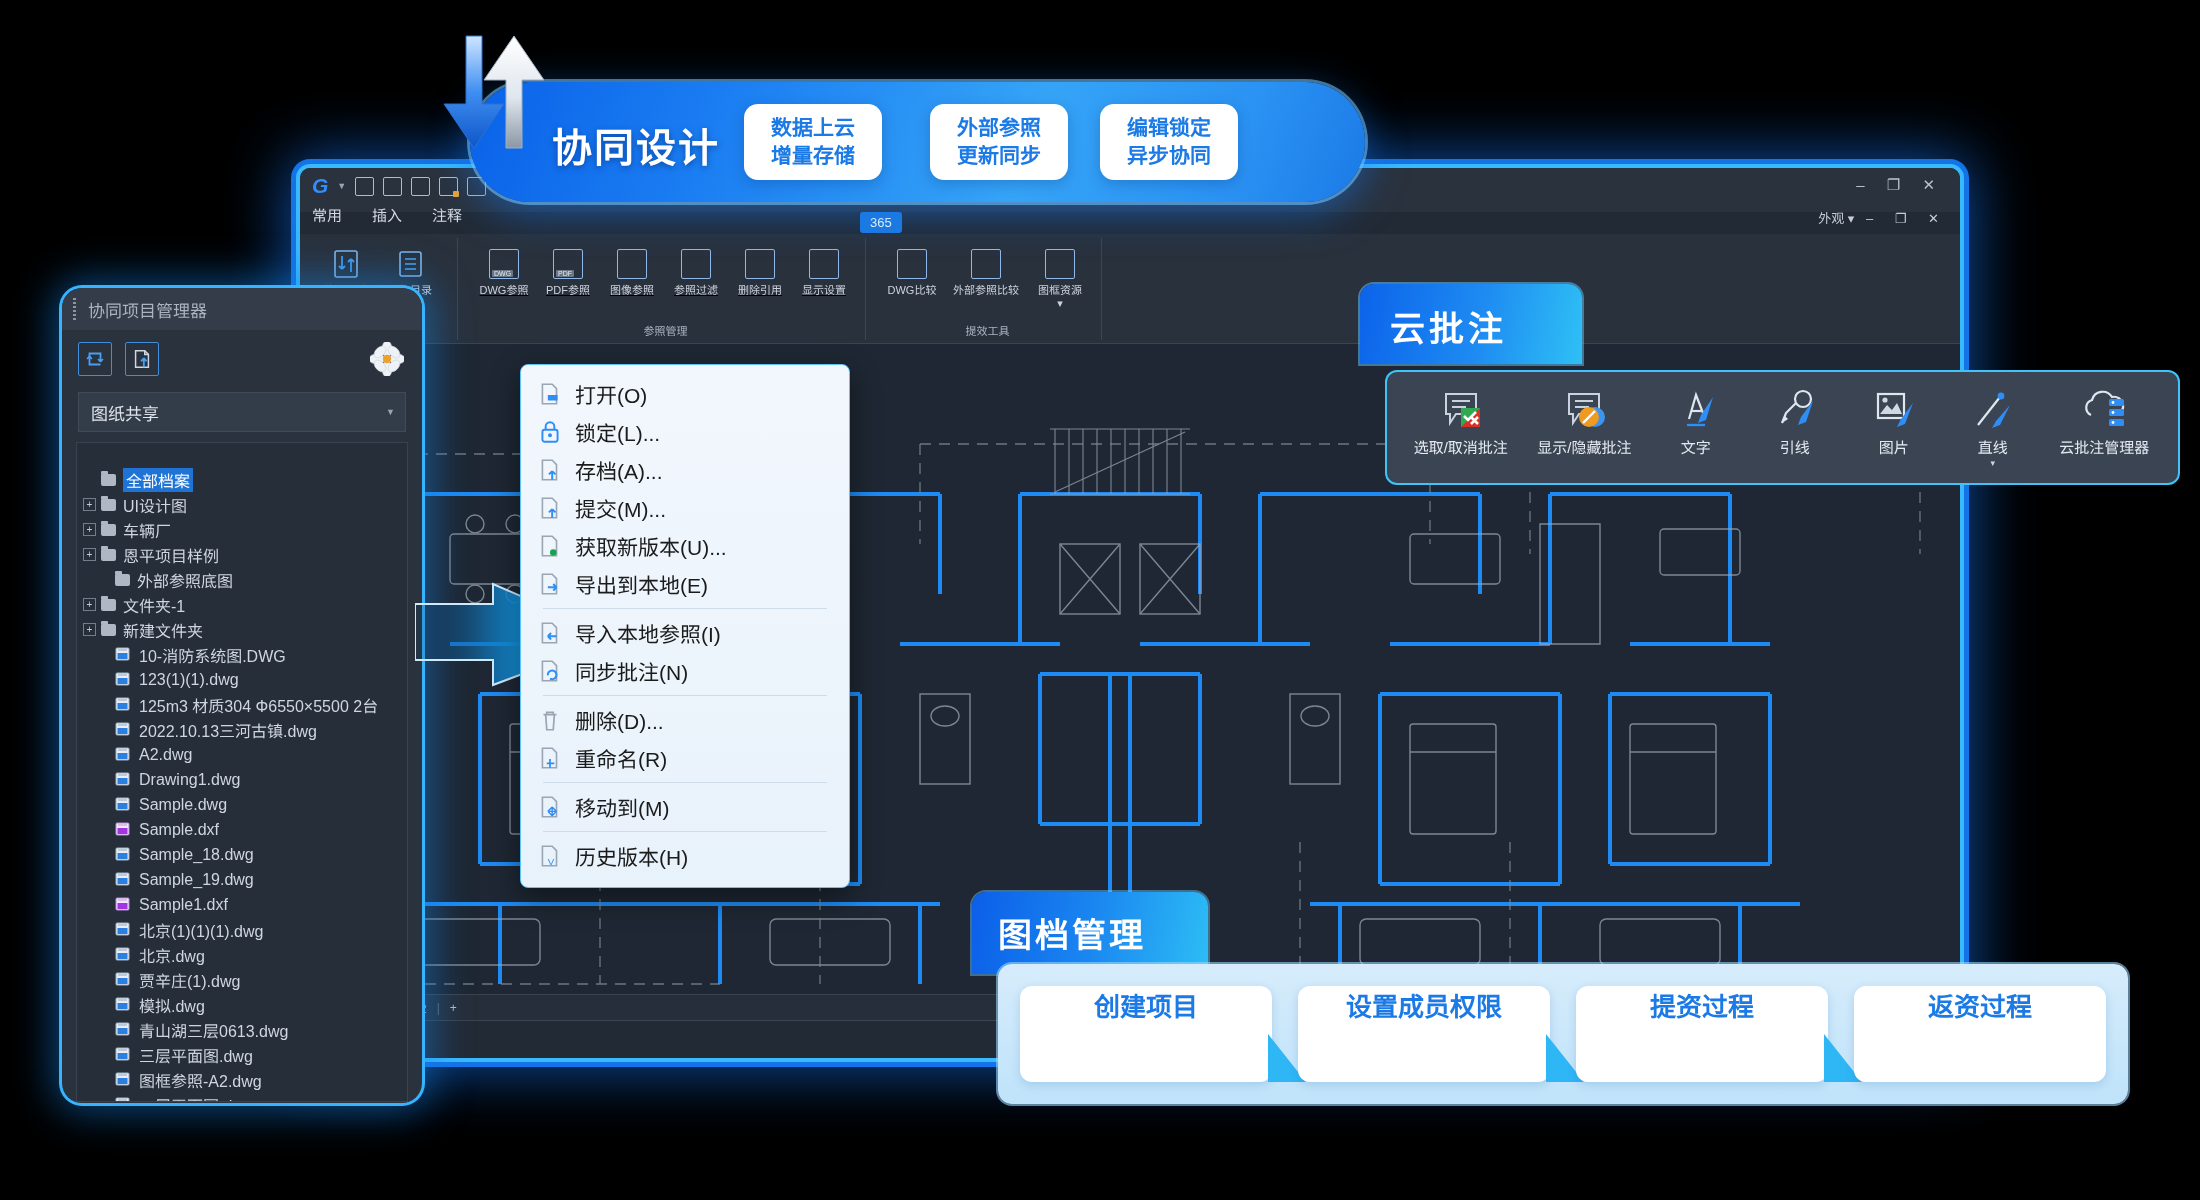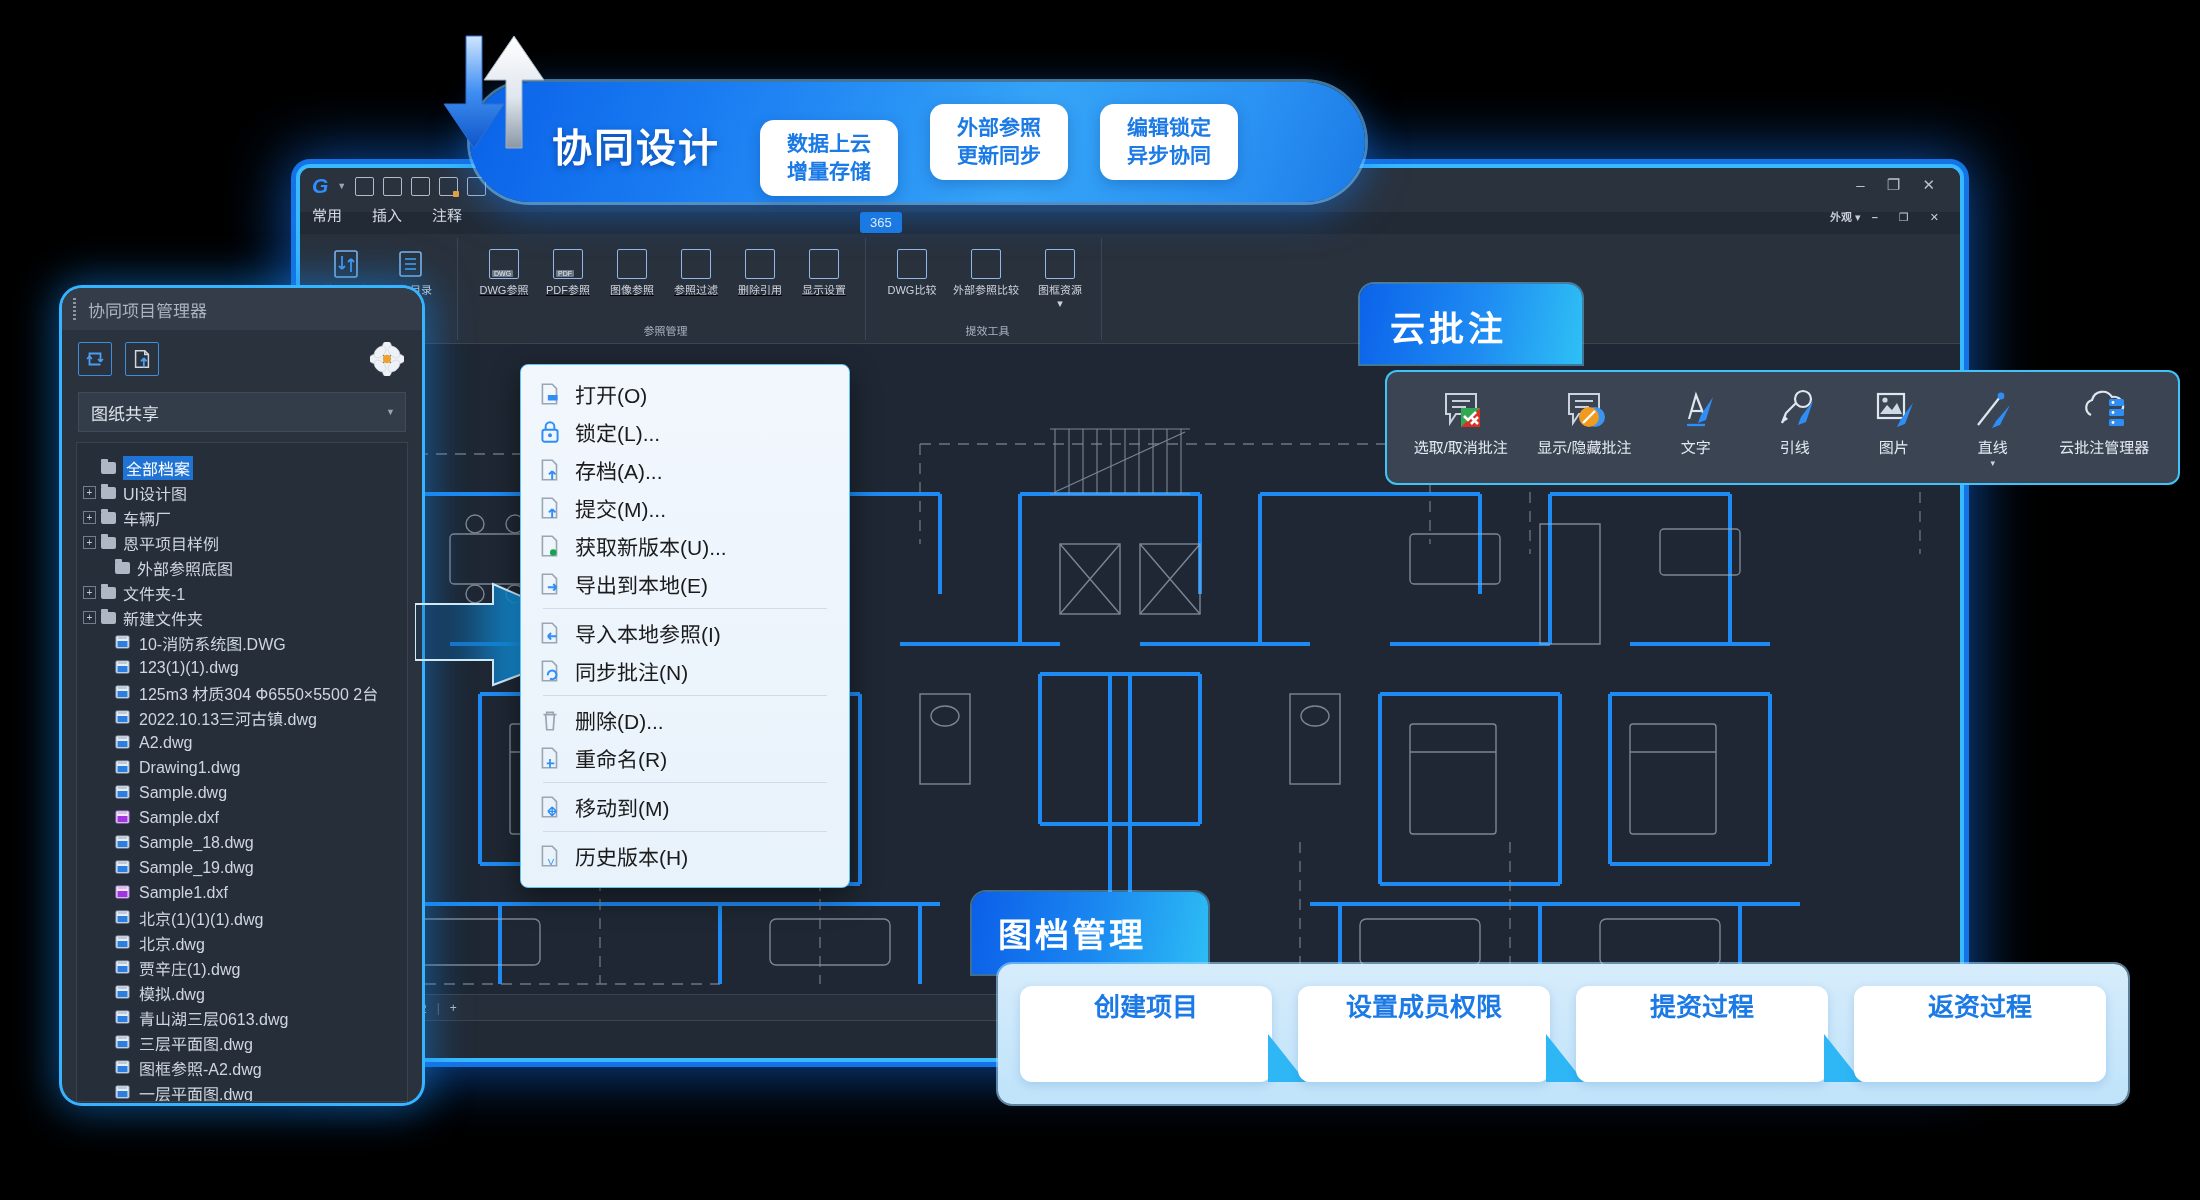--- a/index.html
+++ b/index.html
@@ -21,21 +21,21 @@
     overflow: hidden;
   }
   #cad-titlebar {
     position:absolute; left:0; top:0; width:100%; height:44px;
     background:#2a323d; color:#cfd6e0; font-size:13px;
   }
   #cad-titlebar .title {
     position:absolute; left:560px; top:12px; white-space:nowrap; color:#c5ccd6;
   }
   #cad-titlebar .winbtns { position:absolute; right:16px; top:8px; color:#b9c2cd; font-size:15px; letter-spacing:9px; }
-  #cad-subbar { position:absolute; right:12px; top:40px; color:#c6cdd7; font-size:11px;font-weight:bold; }
+  #cad-subbar { position:absolute; right:12px; top:40px; color:#c6cdd7; font-size:13px; }
   #cad-subbar .dd { color:#c6cdd7; }
   #cad-subbar .ico { letter-spacing:9px; margin-left:8px; }
   .badge365 {
     position:absolute; left:560px; top:44px; background:#1e7ae0; color:#fff;
     font-size:13px; padding:3px 10px; border-radius:3px;
   }
 
   
   #qat { position:absolute; left:12px; top:6px; display:flex; align-items:center; gap:9px; }
   #qat .glogo { color:#2f8fff; font-weight:bold; font-size:21px; font-style:italic; }
@@ -121,21 +121,21 @@
   .tbtn { width:34px; height:34px; border:1.6px solid #3f8ddd; border-radius:2px;
           display:inline-flex; align-items:center; justify-content:center; margin-right:9px; vertical-align:top;}
   #flower { position:absolute; right:18px; top:12px; width:34px; height:34px; }
   #sb-select {
     margin:4px 16px 0 16px; height:40px; background:#333c49; border:1px solid #414b58;
     color:#dfe5ec; font-size:17px; display:flex; align-items:center; padding:0 12px; position:relative;
   }
   #sb-select .arrow { position:absolute; right:10px; color:#9aa5b3; font-size:9px; }
   #tree {
     margin:10px 14px 14px 14px; height:660px; background:#262e3a; border:1px solid #39424f;
-    padding:12px 6px; overflow:hidden;
+    padding:24px 6px; overflow:hidden;
   }
   .trow { display:flex; align-items:center; height:25px; font-size:16px; color:#cfd6e0; white-space:nowrap; }
   .trow .exp { width:13px; height:13px; border:1px solid #737e8c; color:#c3cbd6; font-size:10px;
                line-height:11px; text-align:center; margin-right:5px; flex:none; }
   .trow .exp.blank { border:none; }
   .trow .ind { flex:none; }
   .folder { width:15px; height:12px; background:#aeb7c3; border-radius:1px 2px 2px 2px; margin-right:7px; flex:none; position:relative;}
   .folder:before{content:'';position:absolute;left:0;top:-3px;width:7px;height:3px;background:#aeb7c3;border-radius:1px 1px 0 0;}
   .fileico { width:17px; height:15px; margin-right:7px; flex:none; }
   .trow.sel .lbl { background:#1f73d4; color:#fff; padding:0 3px; }
@@ -422,21 +422,21 @@
             <stop offset="0" stop-color="#cfe6ff"></stop>
               <stop offset="0.5" stop-color="#3f8ef2"></stop>
               <stop offset="1" stop-color="#0d56c8"></stop>
           </linearGradient>
         </defs>
         <path d="M96 128 V60 H74 L104 16 L134 60 H112 V128 Z" fill="url(#gUp)" stroke="#9fb0c2" stroke-width="1"></path>
         <path d="M56 16 V84 H34 L64 128 L94 84 H72 V16 Z" fill="url(#gDn)" stroke="#2f6fd0" stroke-width="1"></path>
       </svg>
     </div>
     <div class="bnr-title">协同设计</div>
-    <div class="pill" style="left:290px;margin-top:16px;">
+    <div class="pill" style="left:274px;">
       <span>数据上云</span>
       <span>增量存储</span>
     </div>
     <div class="pill" style="left:460px;">
       <span>外部参照</span>
       <span>更新同步</span>
     </div>
     <div class="pill" style="left:630px;">
       <span>编辑锁定</span>
       <span>异步协同</span>

